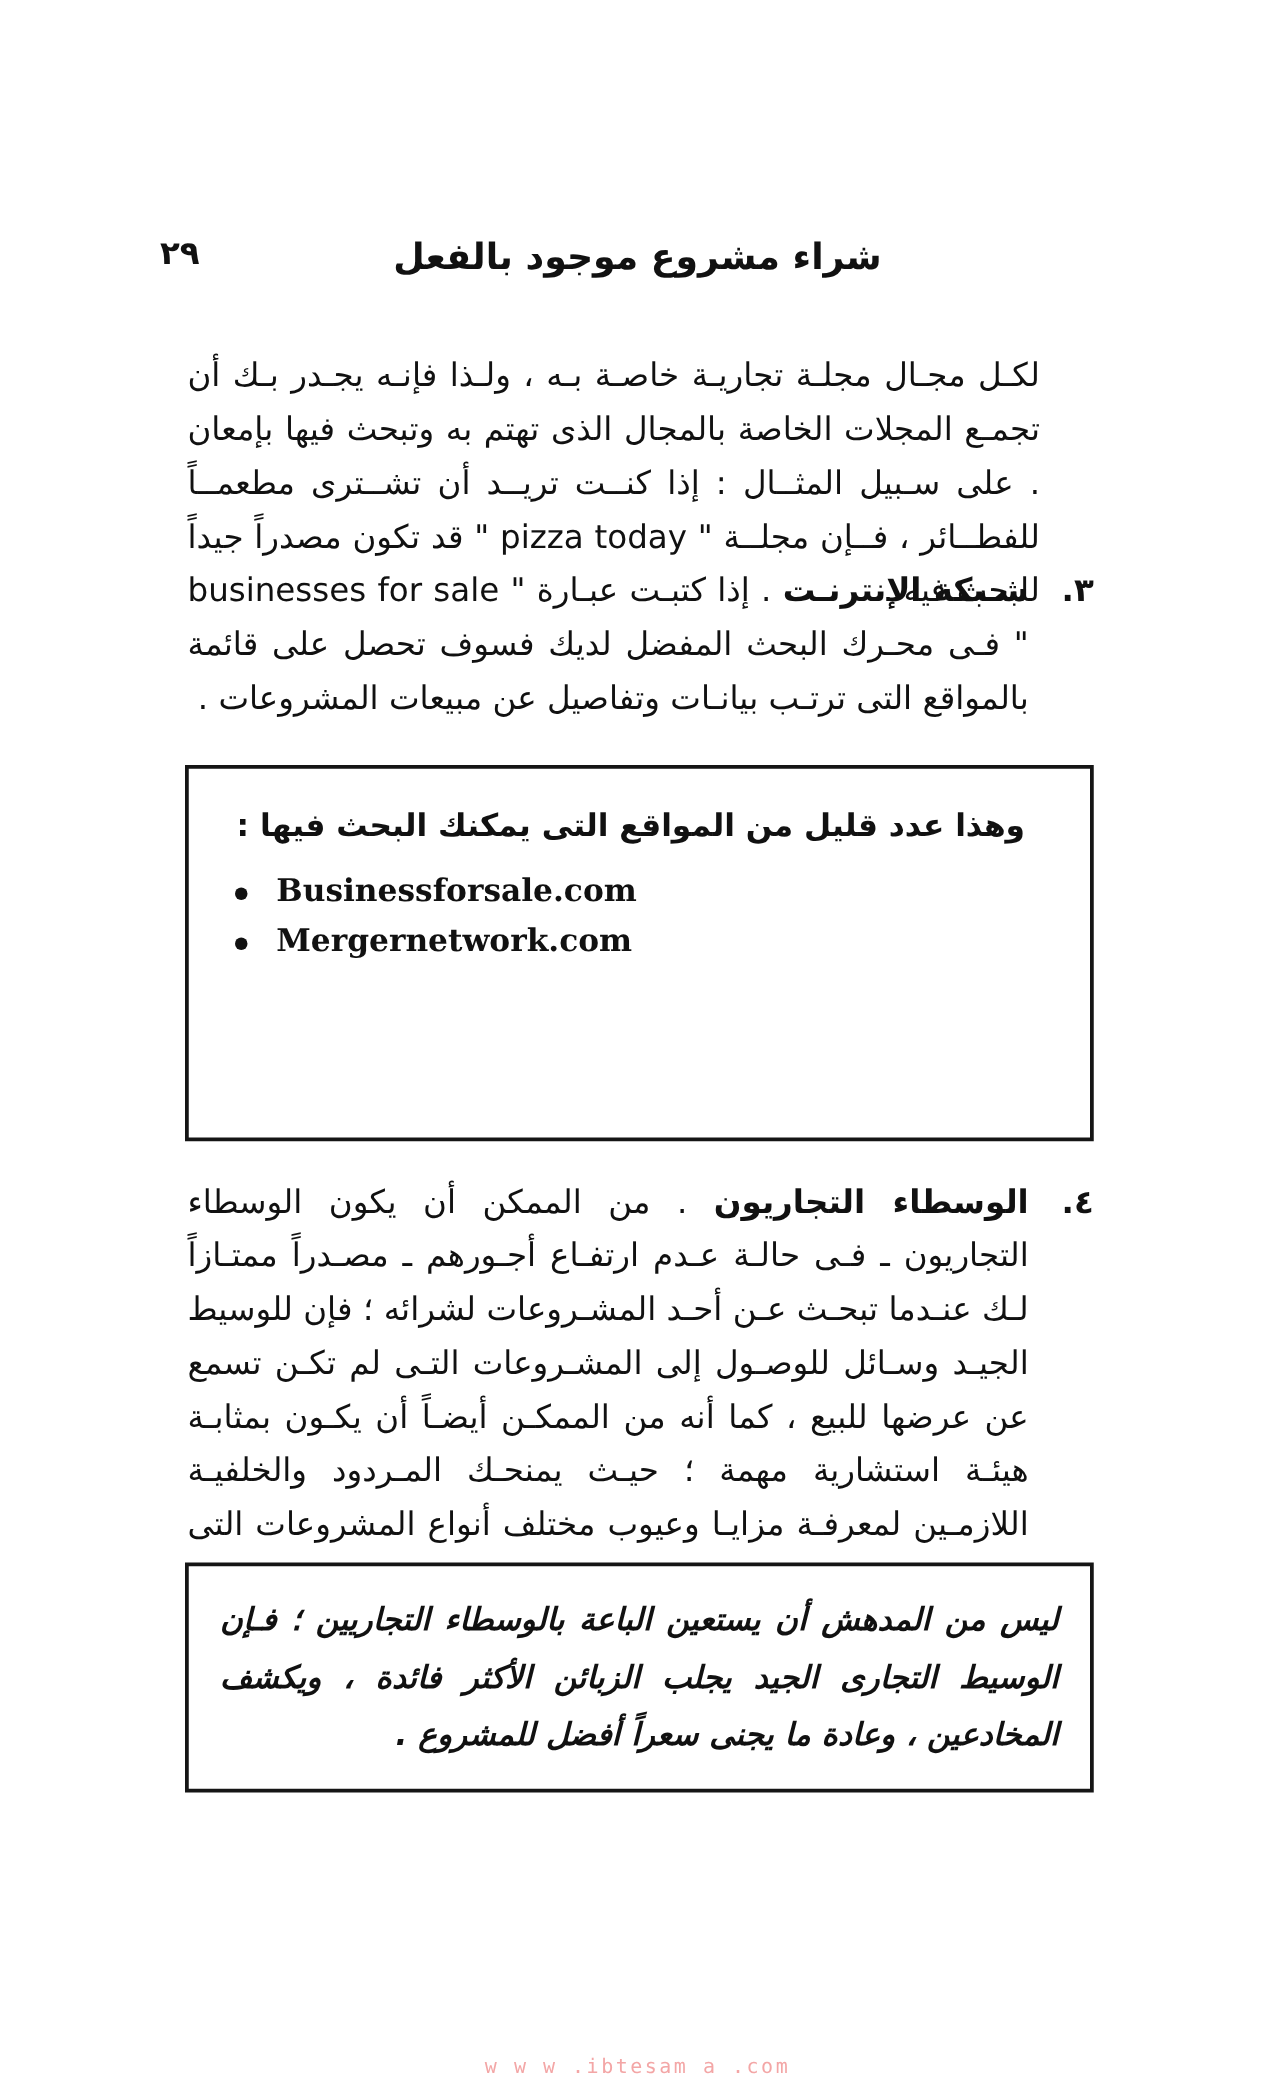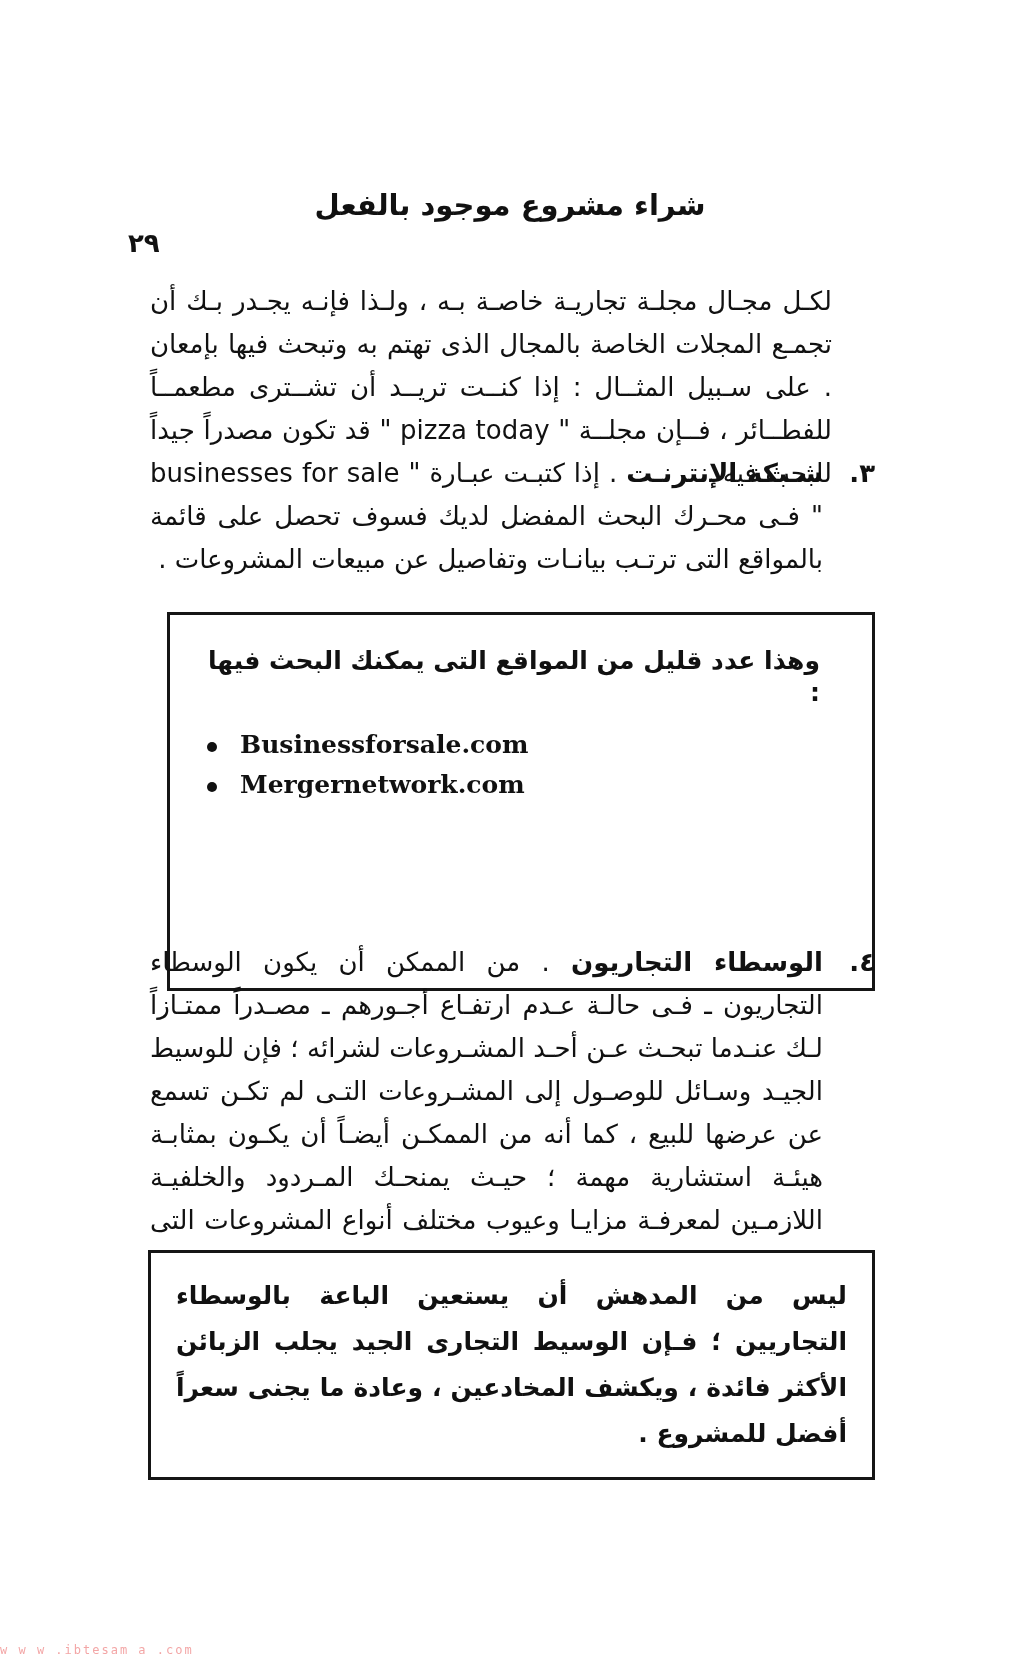--- a/index.html
+++ b/index.html
@@ -7,65 +7,66 @@
   .page{
     position:relative;width:1020px;height:1680px;background:#fff;
     font-family:"DejaVu Sans",sans-serif;color:#111;direction:rtl;
   }
   
   .hdr-title{
     position:absolute;top:188px;left:0;right:0;text-align:center;
     font-size:29px;font-weight:bold;letter-spacing:0;
   }
   .hdr-pagenum{
-    position:absolute;top:188px;left:128px;font-size:26px;font-weight:bold;direction:rtl;margin-top:40px;
+    position:absolute;top:188px;left:128px;font-size:26px;font-weight:bold;direction:rtl;
   }
   
   .body-text{
     font-size:26px;line-height:43px;text-align:justify;margin:0;
   }
   .p1{position:absolute;top:280px;right:188px;left:150px;}
   .list-item{position:absolute;right:145px;left:150px;}
   .list-item .num{
     position:absolute;right:0;top:0;font-size:26px;line-height:43px;font-weight:bold;
   }
   .list-item .item-text{margin-right:52px;}
   .item3{top:452px;}
   .item4{top:941px;}
   .lead{font-weight:bold;}
   
   .box{
     position:absolute;right:145px;left:148px;border:3px solid #151515;background:#fff;
     box-sizing:border-box;
   }
-  .box1{top:612px;height:379px;margin-left:19px;}
+  .box1{top:612px;height:301px;}
   .box1-title{
     margin:30px 52px 0 20px;text-align:right;font-size:25px;font-weight:bold;line-height:32px;
   }
   .sites{
     list-style:none;margin:16px 0 0 0;padding:0 16px 0 0;direction:ltr;text-align:left;
   }
   .sites li{
     line-height:40px;font-family:"DejaVu Serif","Liberation Serif",serif;
     font-weight:bold;font-size:25px;padding-left:37px;
   }
   .dot{
     display:inline-block;width:10px;height:10px;border-radius:50%;background:#111;
     margin-right:23px;vertical-align:middle;
   }
   .box2{top:1250px;min-height:162px;}
   .box2 p{
     margin:20px 25px 20px 25px;font-size:25px;font-weight:bold;line-height:46px;
     text-align:justify;
+    font-style:italic;
   }
   
   .watermark{
-    position:absolute;top:1643px;left:0;right:0;direction:ltr;
+    position:absolute;top:1643px;left:0;right:0;text-align:center;direction:ltr;
     font-family:"DejaVu Sans Mono","Liberation Mono",monospace;
-    font-size:12px;letter-spacing:2px;color:#f3a6a6;font-weight:normal;
+    font-size:16px;letter-spacing:2px;color:#f3a6a6;font-weight:normal;
   }
 </style>
 </head>
 <body>
 
 <div class="page">
 
   <div class="hdr-pagenum">٢٩</div>
   <div class="hdr-title">شراء مشروع موجود بالفعل</div>
 

